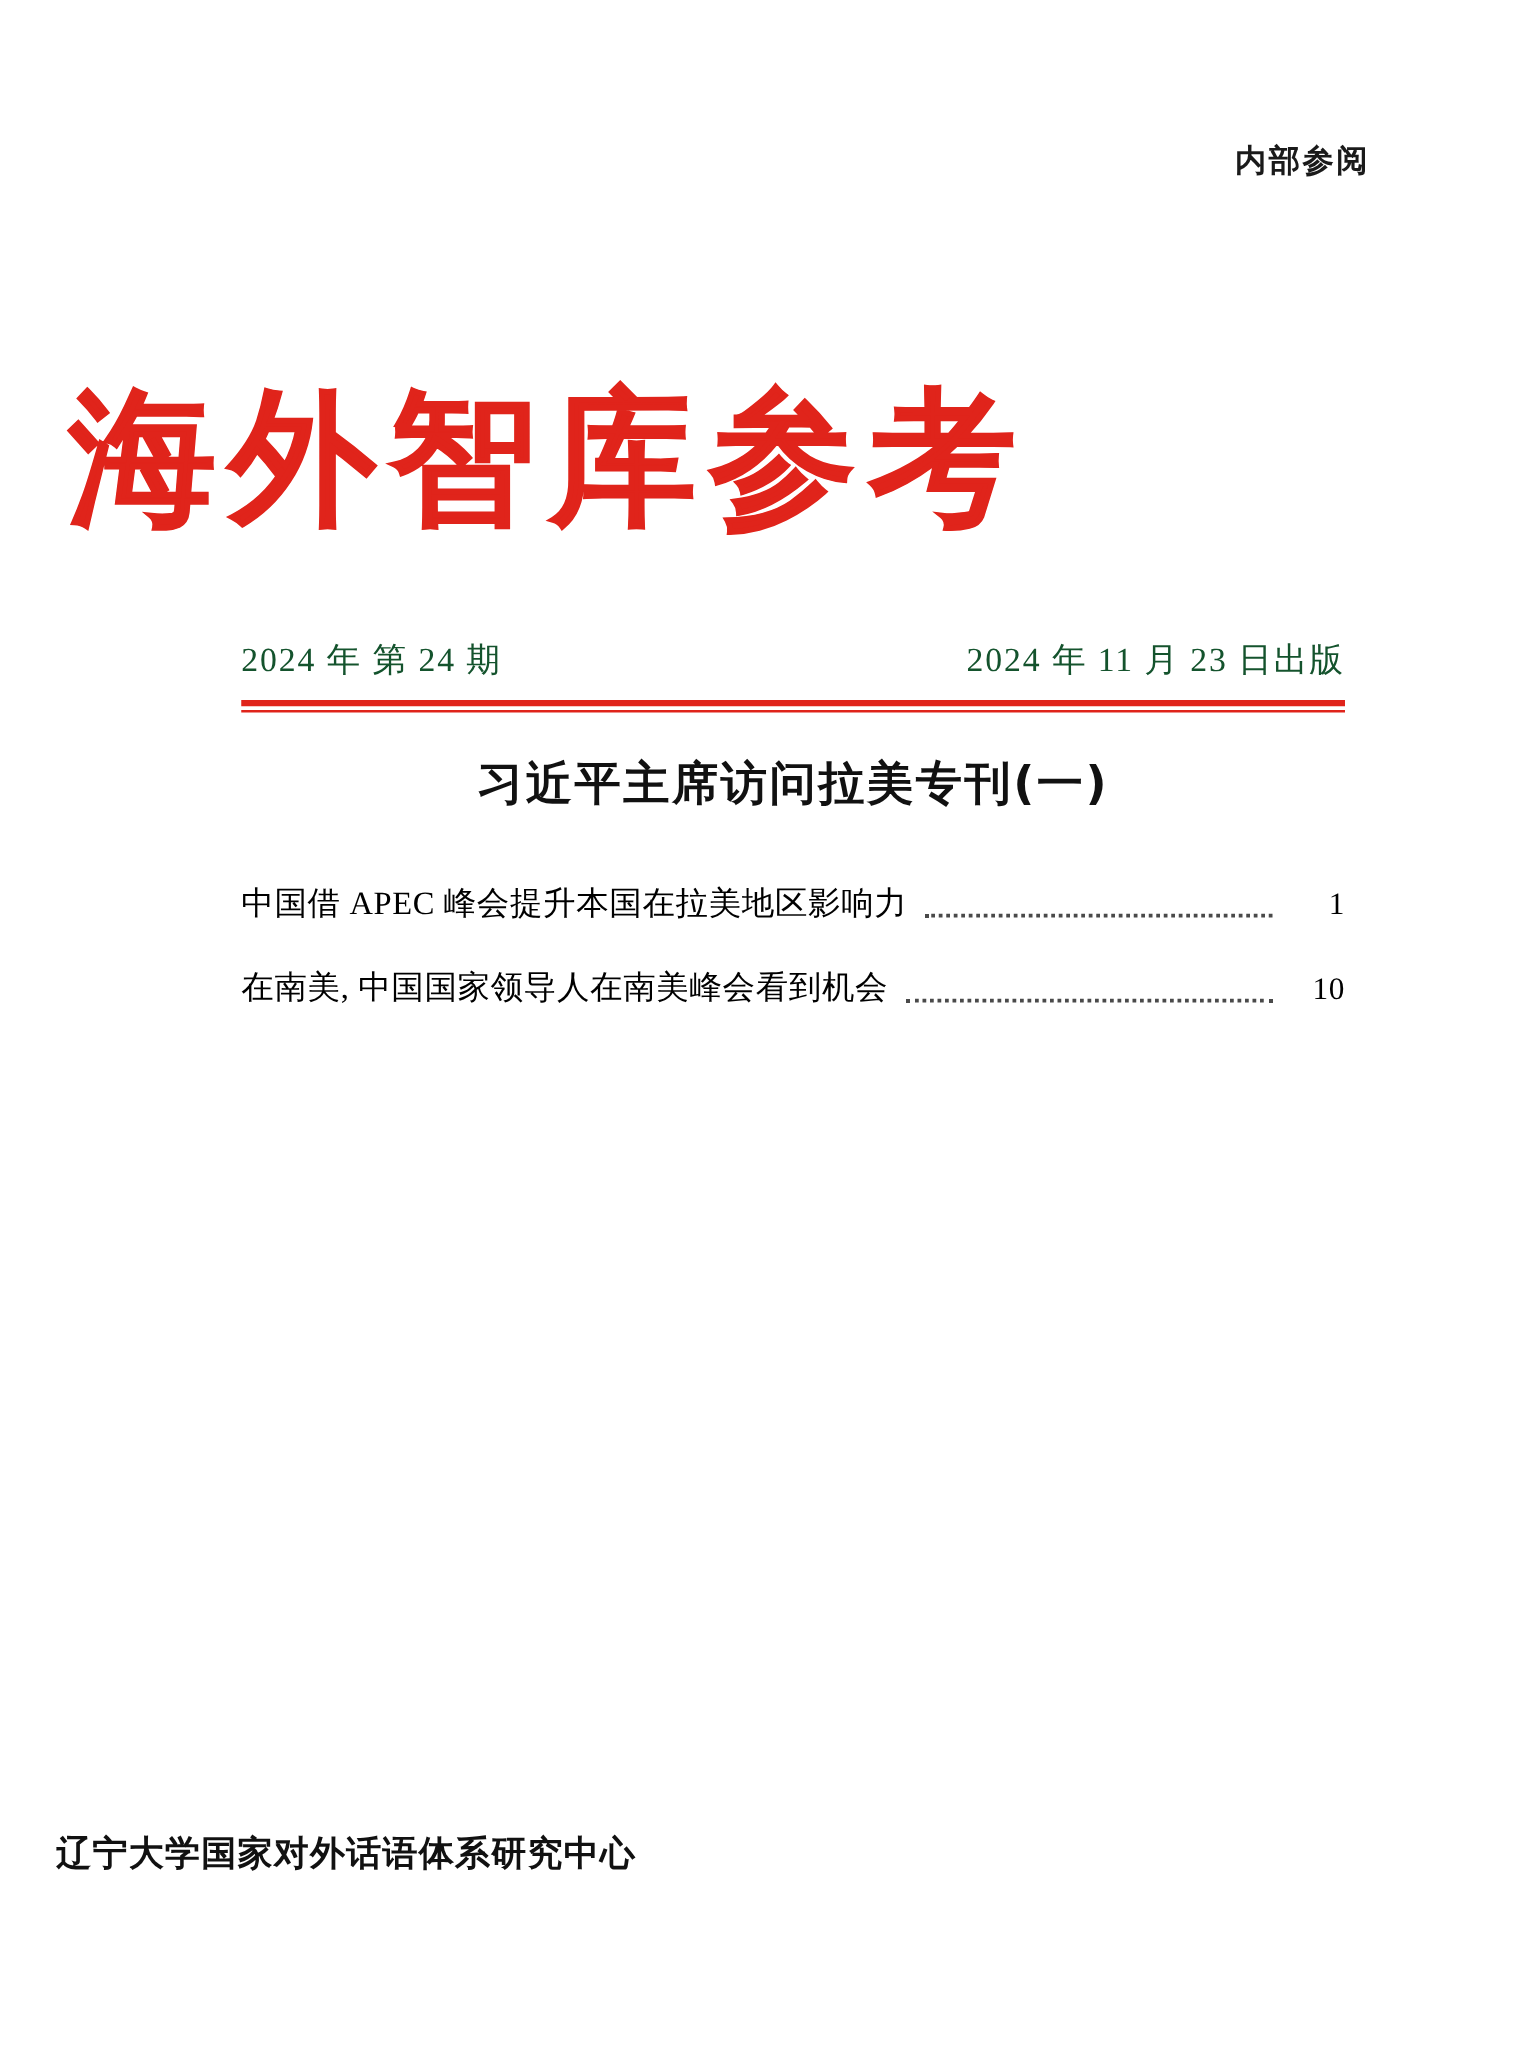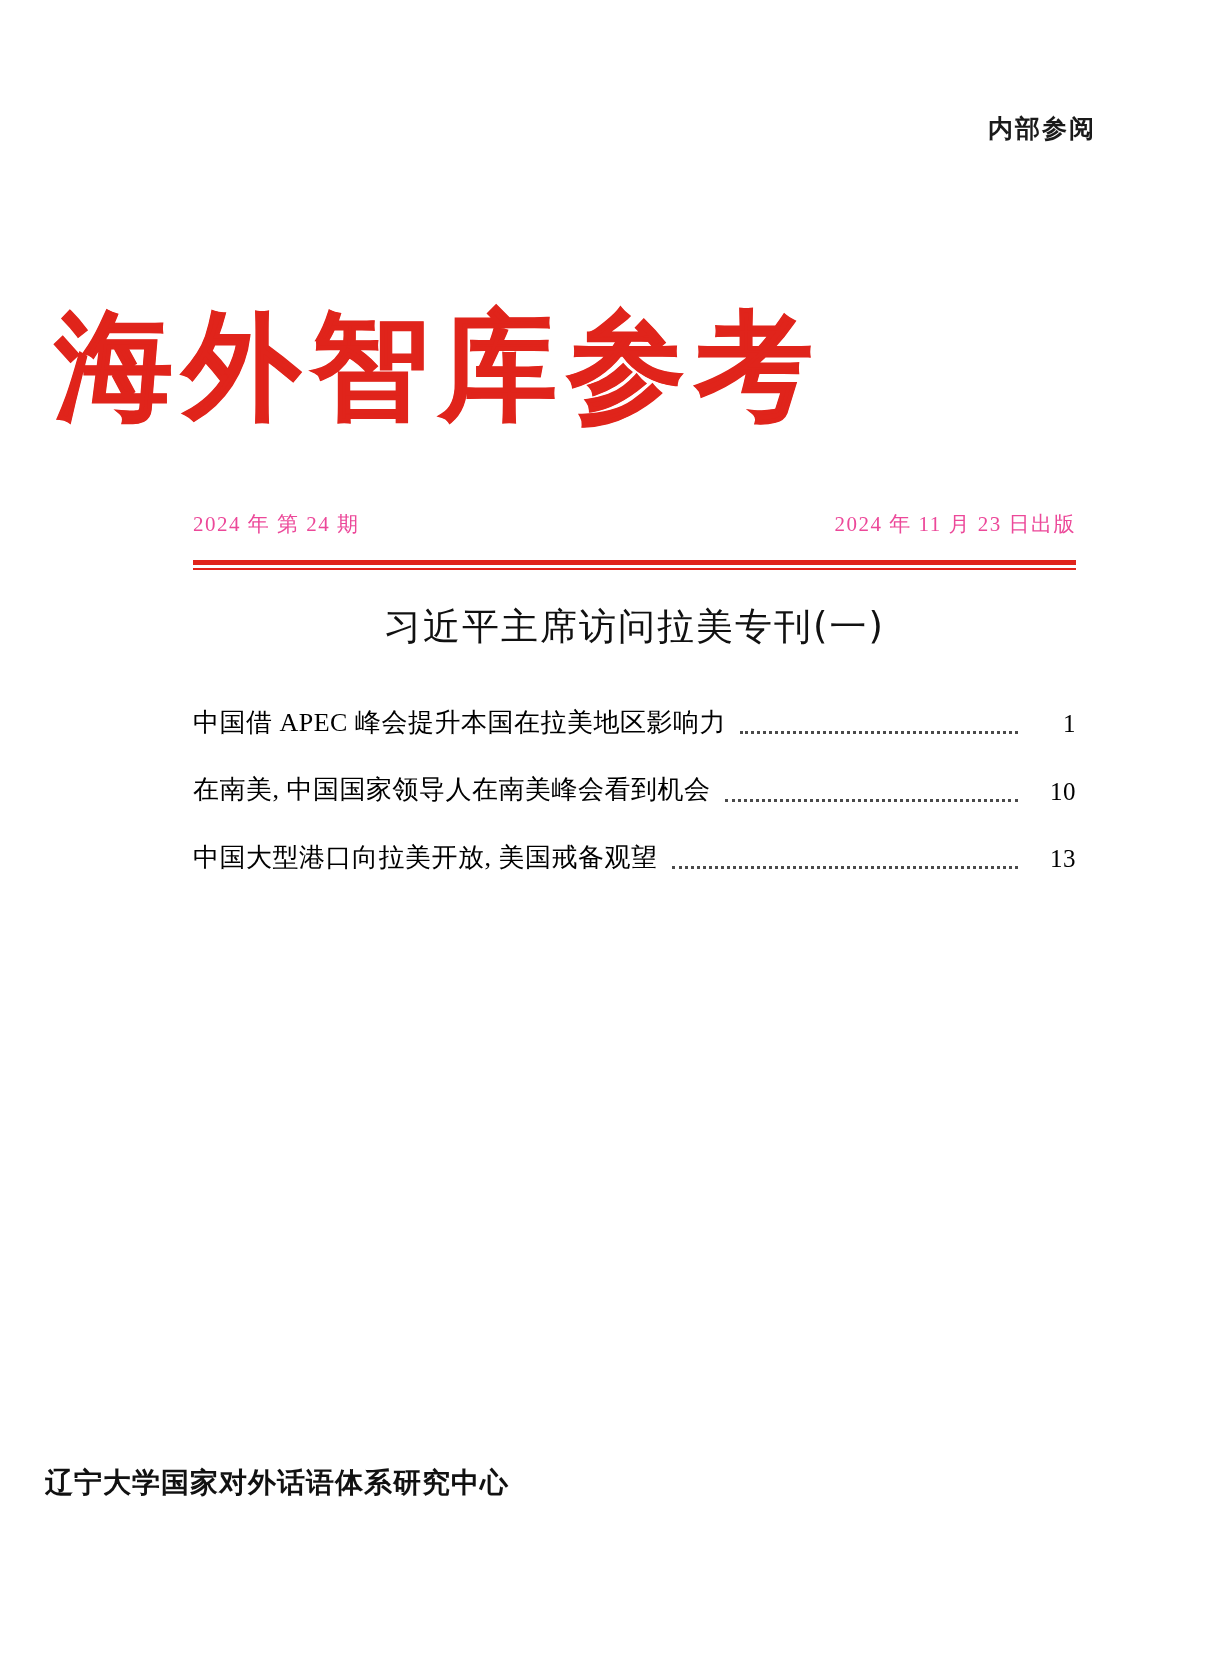--- a/index.html
+++ b/index.html
@@ -54,23 +54,23 @@
 
   
   .issue-row {
     position: absolute;
     top: 510px;
     left: 148px;
     right: 148px;
     display: flex;
     justify-content: space-between;
     align-items: baseline;
-    font-size: 21px;
+    font-size: 27px;
     letter-spacing: 1.5px;
-    color: #ec4899;
+    color: #14532d;
     gap: 22px;
   }
   .issue-left, .issue-right {
     white-space: nowrap;
     font-family: "Liberation Serif", "DejaVu Serif", serif;
   }
 
   
   .rule-wrap {
     position: absolute;
@@ -91,21 +91,21 @@
   }
 
   
   .special-title {
     position: absolute;
     top: 602px;
     left: 0;
     width: 100%;
     text-align: center;
     font-size: 37px;
-    font-weight: 400;
+    font-weight: 700;
     letter-spacing: 2px;
     color: #111111;
     font-family: "DejaVu Sans", "Liberation Sans", sans-serif;
   }
 
   
   .toc {
     position: absolute;
     top: 705px;
     left: 148px;
@@ -183,25 +183,20 @@
       <span class="toc-page">1</span>
     </div>
 
 
     <div class="toc-item">
       <span class="toc-title">在南美, 中国国家领导人在南美峰会看到机会</span>
       <span class="toc-dots"></span>
       <span class="toc-page">10</span>
     </div>
 
-    <div class="toc-item">
-      <span class="toc-title">中国大型港口向拉美开放, 美国戒备观望</span>
-      <span class="toc-dots"></span>
-      <span class="toc-page">13</span>
-    </div>
 
 
 
   </div>
 
   <div class="footer">辽宁大学国家对外话语体系研究中心</div>
 
 </div>
 
 </body></html>

